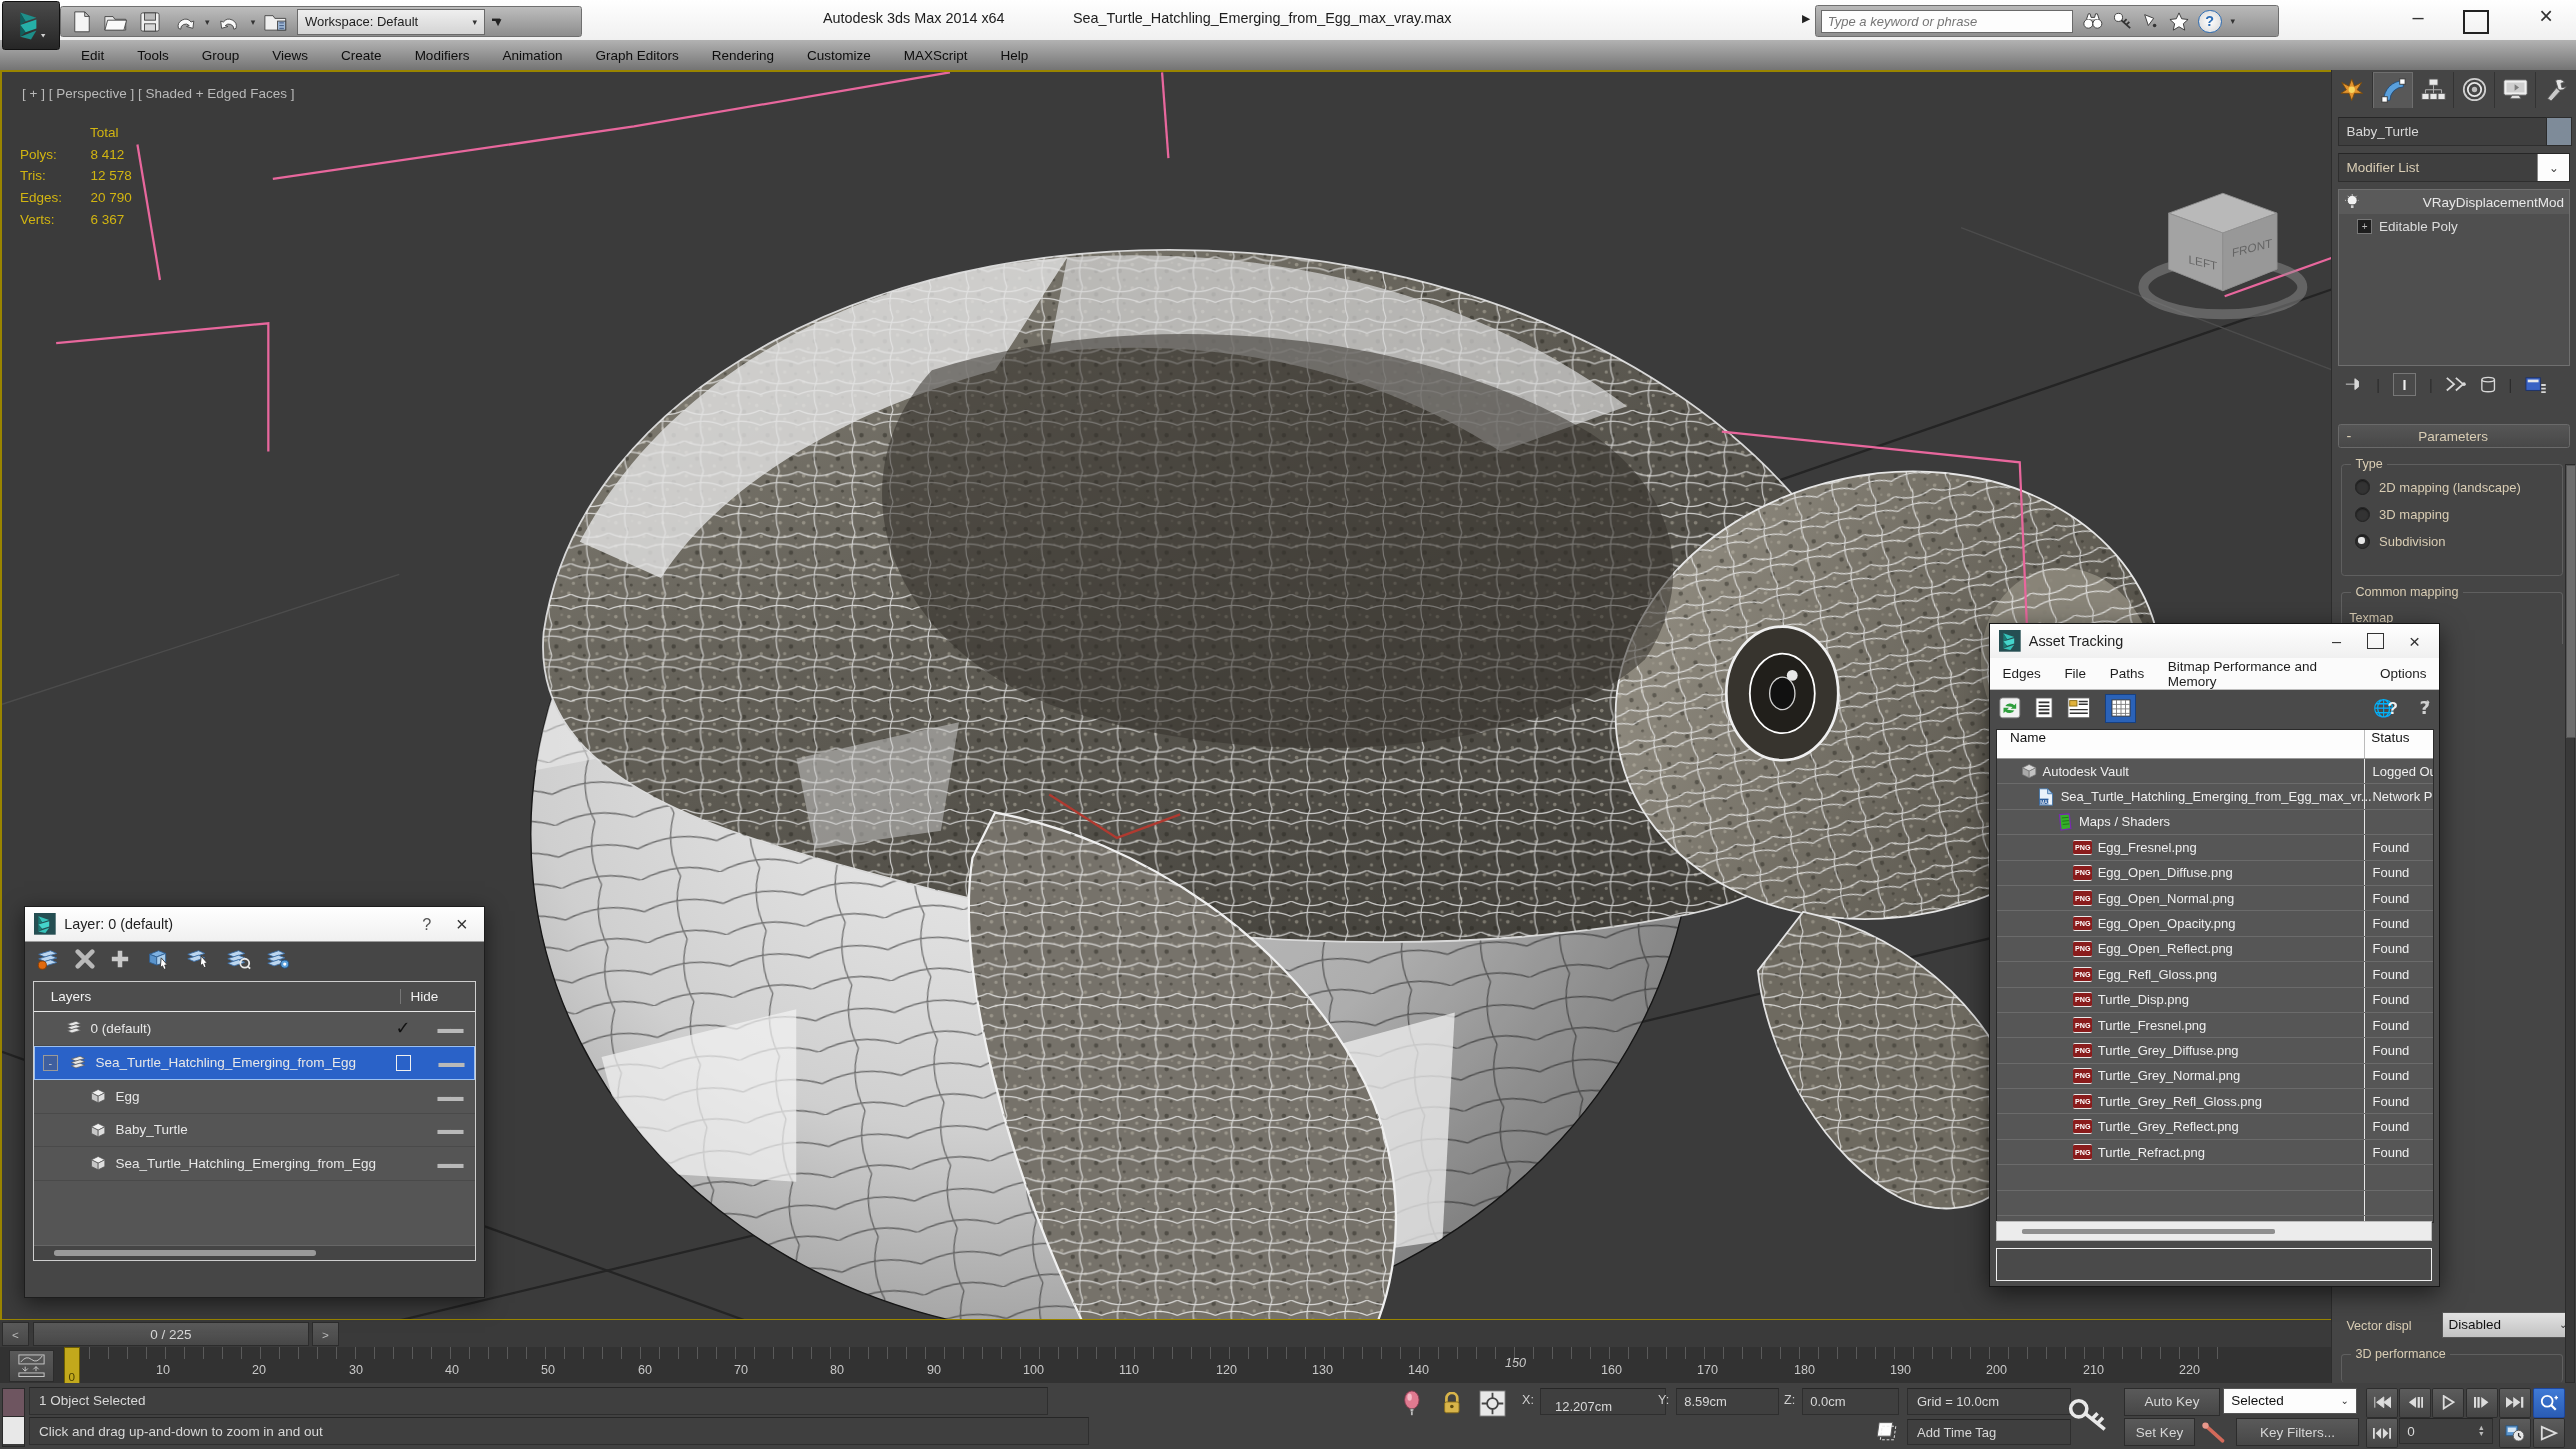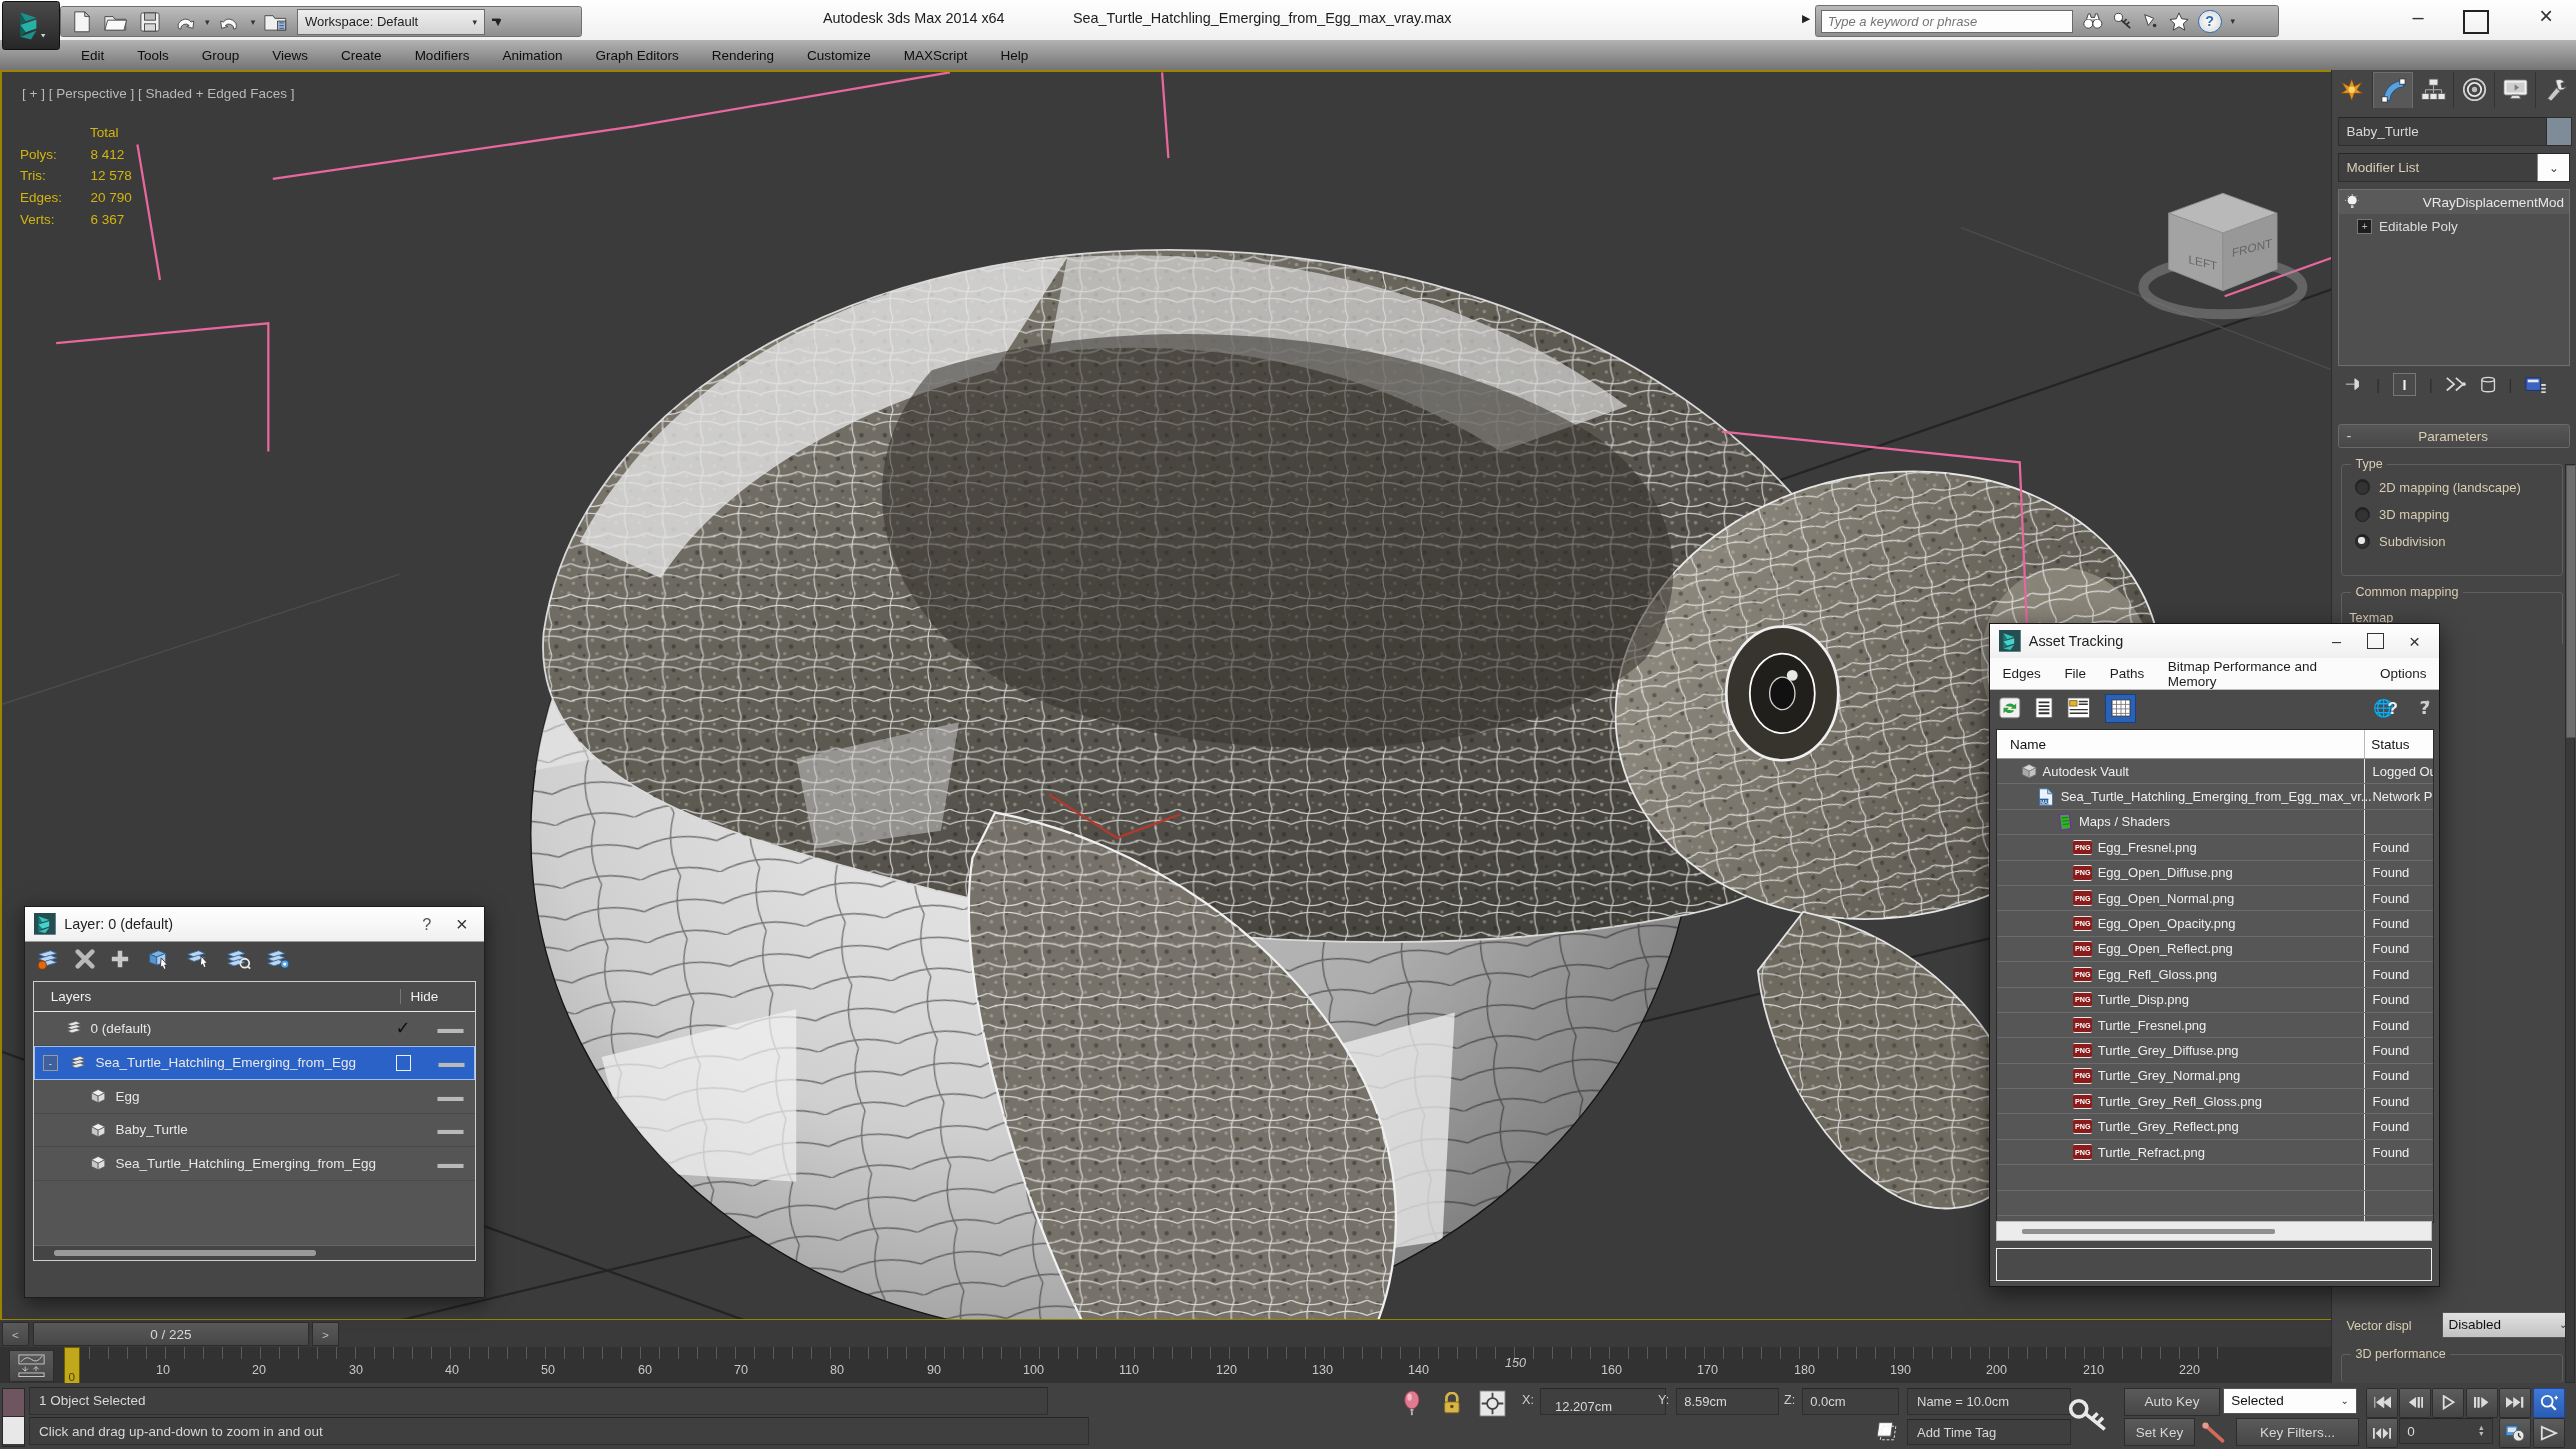--- a/index.html
+++ b/index.html
@@ -615,21 +615,21 @@
         <svg width="20" height="18" viewBox="0 0 22 20">
             <rect x="1" y="1" width="20" height="18" fill="#fff" stroke="#333"></rect>
             <path d="M1 6 h20 M1 11 h20 M1 16 h20 M6 1 v18 M11 1 v18 M16 1 v18" stroke="#7a7a7a"></path>
           </svg>
       </span>
       <span style="flex:1;"></span>
       <span style="font-size:17px;font-weight:bold;color:#e8e8e8;">🌐<span style="position:relative;left:-7.2px;color:#f0f0f0;">?</span></span>
       <span style="font-size:18px;font-weight:bold;color:#d0d0d0;">?⃗</span>
     </div>
     <div style="position:absolute;left:6.3px;top:105px;width:436px;height:492px;background:#565656;border:0.9px solid #2a2a2a;overflow:hidden;">
-      <div style="position:relative;height:28px;background:#fdfdfd;border-bottom:0.9px solid #999;display:flex;align-items:center;font-size:13.5px;color:#111;">
+      <div style="position:relative;height:28px;background:#fdfdfd;border-bottom:0.9px solid #999;display:flex;align-items:flex-start;font-size:13.5px;color:#111;">
         <span style="padding-left:12.6px;">Name</span>
         <span style="position:absolute;left:374px;">Status</span>
         <span style="position:absolute;left:367px;top:0;width:0.9px;height:100%;background:#bbb;"></span>
       </div>
       <div id="asset-rows">
           <div class="asset-row">
             <span style="width:23.5px;flex:0 0 auto;"></span>
             <span style="display:flex;align-items:center;">
               <svg width="16.3" height="16.3" viewBox="0 0 22 22" style="margin-right:5.4px;flex:0 0 auto;">
                 <polygon points="11,2 20,6.5 11,11 2,6.5" fill="#d8d8d8" stroke="#777"></polygon>
@@ -868,21 +868,21 @@
     <span class="abs" style="left:1658px;top:10px;font-size:12.6px;color:#cfcfcf;">Y:</span>
     <div class="abs recess" style="left:1676px;top:5.4px;width:87px;height:24.4px;display:flex;align-items:center;padding:0 7.2px;font-size:13px;">
         <span>8.59cm</span>
       </div>
     <span class="abs" style="left:1784px;top:10px;font-size:12.6px;color:#cfcfcf;">Z:</span>
     <div class="abs recess" style="left:1802px;top:5.4px;width:81px;height:24.4px;display:flex;align-items:center;padding:0 7.2px;font-size:13px;">
         <span>0.0cm</span>
       </div>
 
     <div class="abs recess" style="left:1907px;top:5.4px;width:144px;height:24.4px;display:flex;align-items:center;padding:0 9px;font-size:13px;">
-        <span>Name = 10.0cm</span>
+        <span>Grid = 10.0cm</span>
       </div>
     <svg class="abs" style="left:1876px;top:36px;" width="23.5" height="23.5" viewBox="0 0 26 26">
         <rect x="4" y="4" width="15" height="15" fill="#fdfdfd" stroke="#555" transform="skewX(-8)"></rect>
         <rect x="8" y="8" width="15" height="15" fill="none" stroke="#e8e8e8" stroke-dasharray="3 2" transform="skewX(-8)"></rect>
       </svg>
     <div class="abs recess" style="left:1907px;top:36px;width:144px;height:24.4px;display:flex;align-items:center;padding:0 9px;font-size:13px;">
         <span>Add Time Tag</span>
       </div>
 
     <svg class="abs" style="left:2068px;top:12.6px;" width="43" height="40" viewBox="0 0 48 44">

